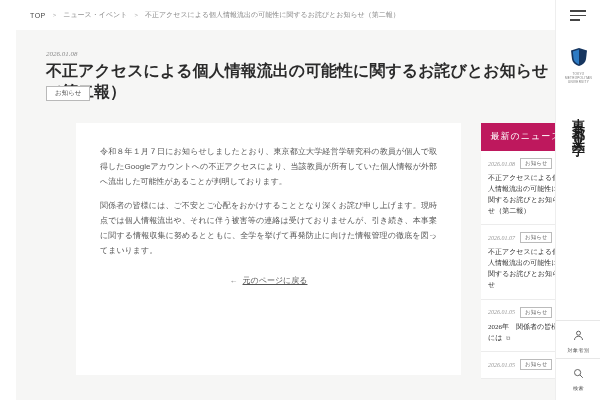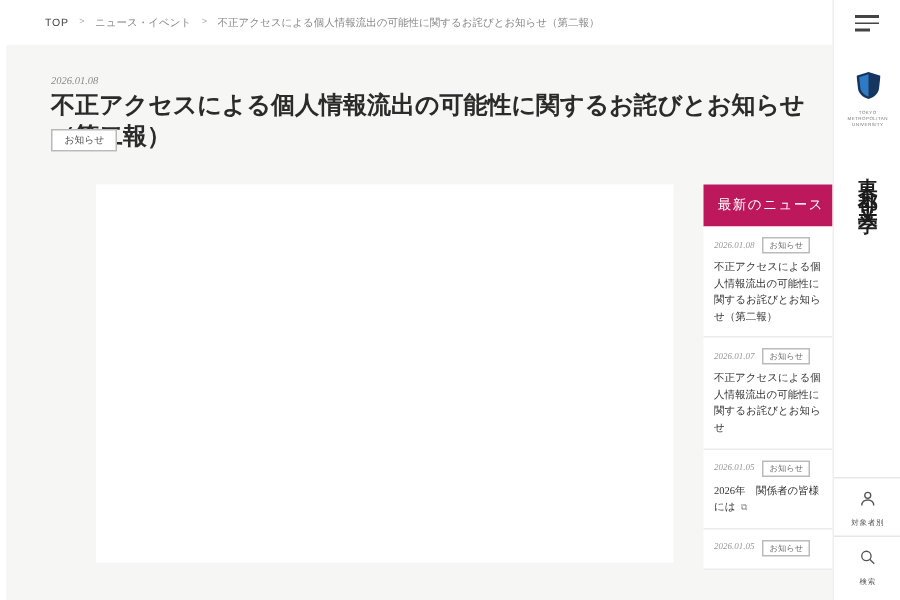--- a/index.html
+++ b/index.html
@@ -8,21 +8,21 @@
   .page { position:relative; width:600px; height:400px; background:#fff; }
 
   
   .breadcrumb-bar { position:absolute; top:0; left:0; width:555px; height:30px;
     background:#fff; display:flex; align-items:center; padding-left:30px;
     font-size:7px; color:#888; white-space:nowrap; overflow:hidden; }
   .breadcrumb-bar .crumb-top { color:#444; letter-spacing:.5px; }
   .breadcrumb-bar .sep { margin:0 7px; color:#aaa; font-size:6px; }
 
   
-  .main-area { position:absolute; top:30px; left:4px; width:555px; height:370px;
+  .main-area { position:absolute; top:30px; left:16px; width:555px; height:370px;
     background:#f6f6f5; }
 
   .article-date { position:absolute; left:30px; top:20px; font-size:7px;
     font-style:italic; color:#8a8a8a; font-family:"Liberation Serif", serif; }
   .article-title { position:absolute; left:30px; top:31px; width:505px;
     font-size:16px; font-weight:bold; color:#2b2b2b; line-height:1.3;
     font-family:"Liberation Serif","DejaVu Serif",serif; }
   .article-badge { position:absolute; left:30px; top:56px; display:inline-block;
     border:1px solid #b9b9b9; background:#fff; color:#555; font-size:6.5px;
     padding:2px 8px; }
@@ -88,20 +88,25 @@
     <span class="sep">&gt;</span>
     <span>不正アクセスによる個人情報流出の可能性に関するお詫びとお知らせ（第二報）</span>
   </div>
 
   <div class="main-area">
     <div class="article-date">2026.01.08</div>
     <h1 class="article-title">不正アクセスによる個人情報流出の可能性に関するお詫びとお知らせ（第二報）</h1>
     <span class="article-badge">お知らせ</span>
 
     <div class="card">
+      <p>令和８年１月７日にお知らせしましたとおり、東京都立大学経営学研究科の教員が個人で取得したGoogleアカウントへの不正アクセスにより、当該教員が所有していた個人情報が外部へ流出した可能性があることが判明しております。</p>
+      <p>関係者の皆様には、ご不安とご心配をおかけすることとなり深くお詫び申し上げます。現時点では個人情報流出や、それに伴う被害等の連絡は受けておりませんが、引き続き、本事案に関する情報収集に努めるとともに、全学を挙げて再発防止に向けた情報管理の徹底を図ってまいります。</p>
+      <div class="back-line">
+        <span class="arrow">←</span><a>元のページに戻る</a>
+      </div>
     </div>
 
     <aside class="sidebar">
       <div class="sidebar-head">最新のニュース</div>
       <div class="sidebar-list">
 
         <div class="news-item">
           <div class="news-meta">
             <span class="n-date">2026.01.08</span>
             <span class="n-badge">お知らせ</span>

